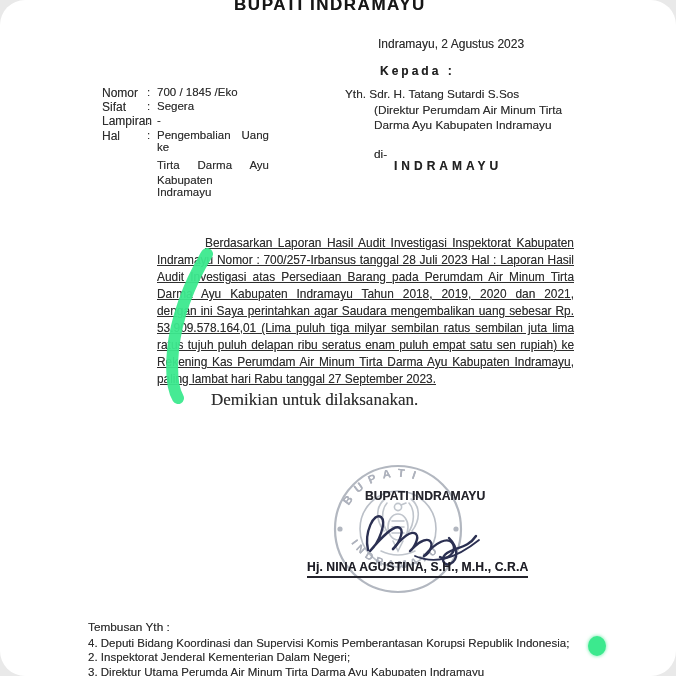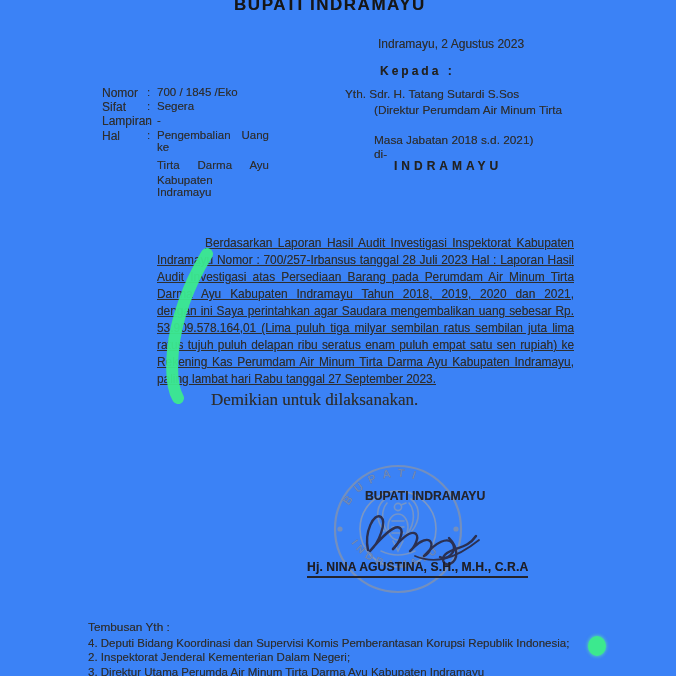--- a/index.html
+++ b/index.html
@@ -1,19 +1,20 @@
 <!DOCTYPE html>
 <html><head>
 <meta charset="utf-8">
 <style>
   html,body{margin:0;padding:0;background:#e9e9e9;}
   .page{
-    position:relative;width:676px;height:676px;background:#3b82f6;
+    position:relative;width:676px;height:676px;background:#ffffff;
     overflow:hidden;font-family:"Liberation Sans",sans-serif;color:#2e2e2e;
     text-shadow:0 0 .4px rgba(40,40,40,.5);
+    border-radius:25px;
   }
   .abs{position:absolute;}
   .letter-title{
     left:160px;top:-5px;width:340px;text-align:center;
     font-size:17px;font-weight:bold;letter-spacing:1.5px;color:#161616;
   }
   .dateline{left:378px;top:37px;font-size:12px;}
   .kepada{left:380px;top:64px;font-size:12px;font-weight:bold;letter-spacing:3px;color:#222;}
   .flabel{left:72px;font-size:12px;padding-left:30px;}
   .fsep{left:147px;font-size:11.5px;}
@@ -63,21 +64,21 @@
   <div class="abs fval" style="top:114px">-</div>
 
   <div class="abs flabel" style="top:129px">Hal</div>
   <div class="abs fsep" style="top:129px">:</div>
   <div class="abs halline jl" style="top:129px">Pengembalian Uang ke</div>
   <div class="abs halline jl" style="top:159px">Tirta Darma Ayu</div>
   <div class="abs halline" style="top:174px">Kabupaten Indramayu</div>
 
   <div class="abs rcp1" style="top:87px">Yth. Sdr. H. Tatang Sutardi S.Sos</div>
   <div class="abs rcp" style="top:103px">(Direktur Perumdam Air Minum Tirta</div>
-  <div class="abs rcp" style="top:133px">Masa Jabatan 2018 s.d. 2021)</div>
+  <div class="abs rcp" style="top:118px">Darma Ayu Kabupaten Indramayu</div>
   <div class="abs rcp" style="top:147px">di-</div>
   <div class="abs city">INDRAMAYU</div>
 
   <div class="abs bl jl bl-first" style="top:236px">Berdasarkan Laporan Hasil Audit Investigasi Inspektorat Kabupaten</div>
   <div class="abs bl jl" style="top:253px">Indramayu Nomor : 700/257-Irbansus tanggal 28 Juli 2023 Hal : Laporan Hasil</div>
   <div class="abs bl jl" style="top:270px">Audit Investigasi atas Persediaan Barang pada Perumdam Air Minum Tirta</div>
   <div class="abs bl jl" style="top:287px">Darma Ayu Kabupaten Indramayu Tahun 2018, 2019, 2020 dan 2021,</div>
   <div class="abs bl jl" style="top:304px">dengan ini Saya perintahkan agar Saudara mengembalikan uang sebesar Rp.</div>
   <div class="abs bl jl" style="top:321px">53.909.578.164,01 (Lima puluh tiga milyar sembilan ratus sembilan juta lima</div>
   <div class="abs bl jl" style="top:338px">ratus tujuh puluh delapan ribu seratus enam puluh empat satu sen rupiah) ke</div>

